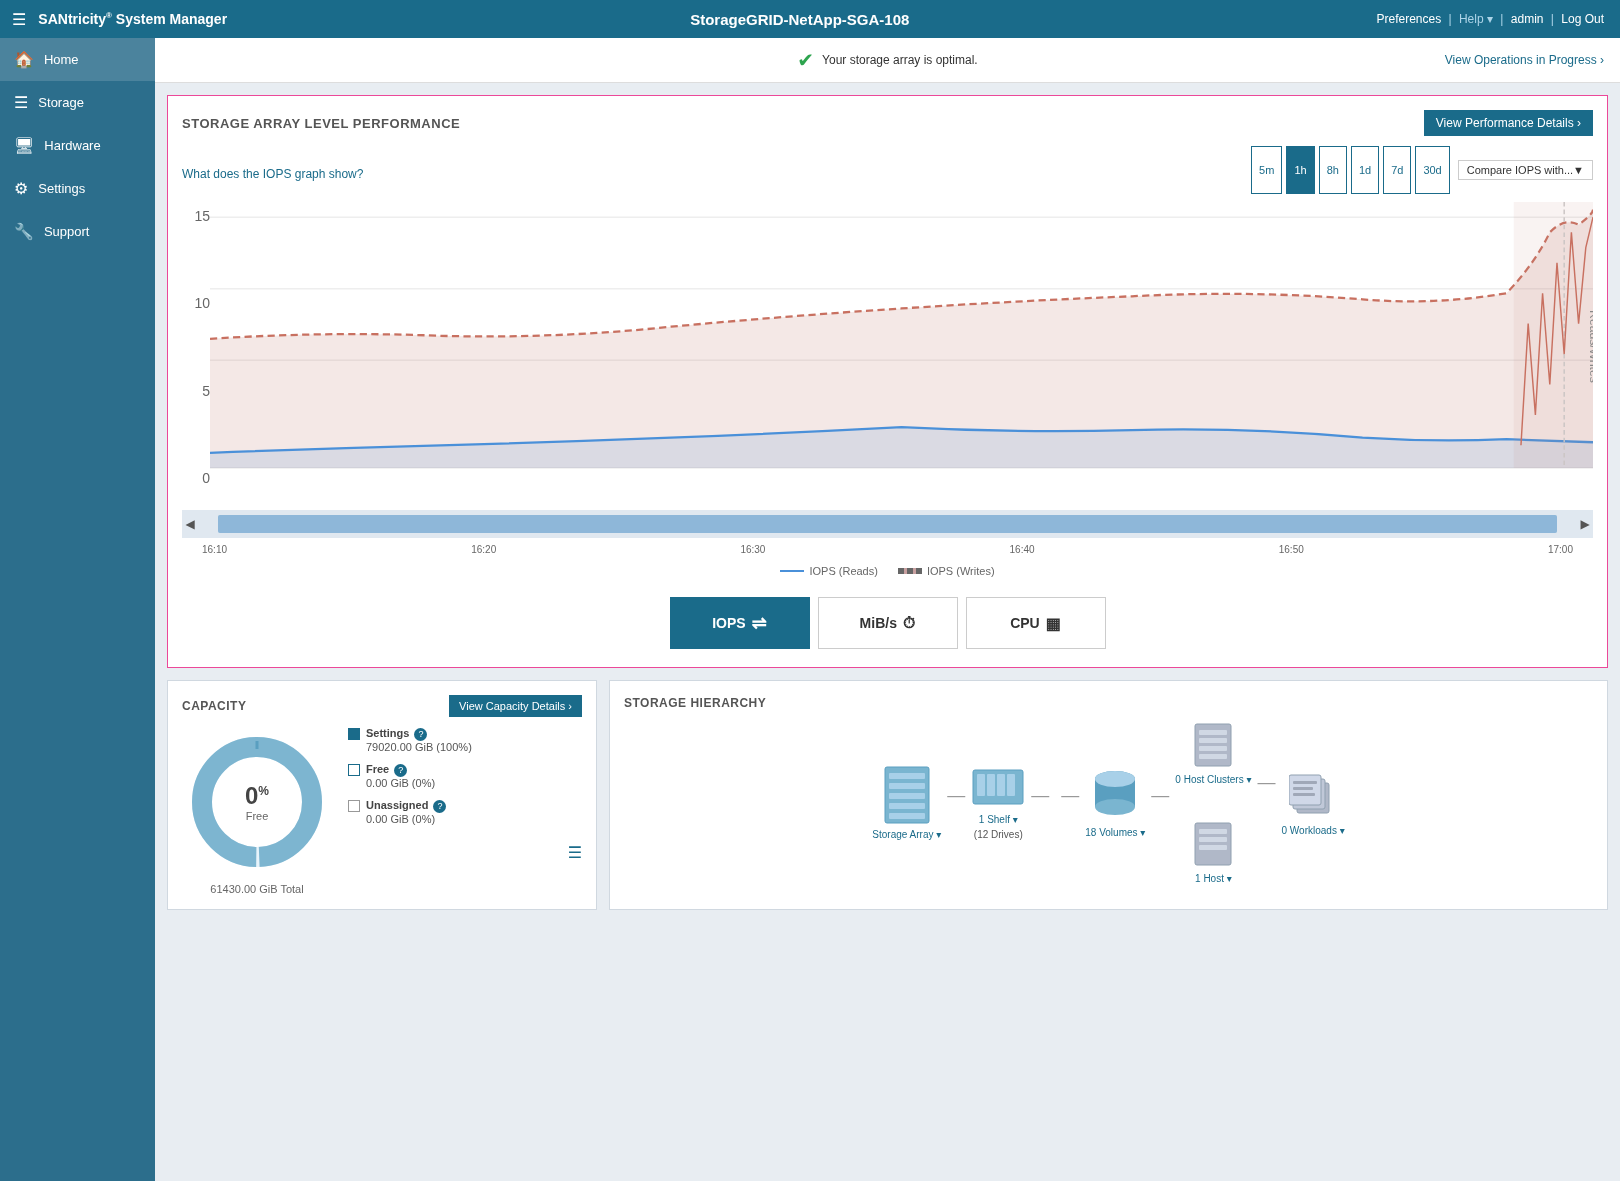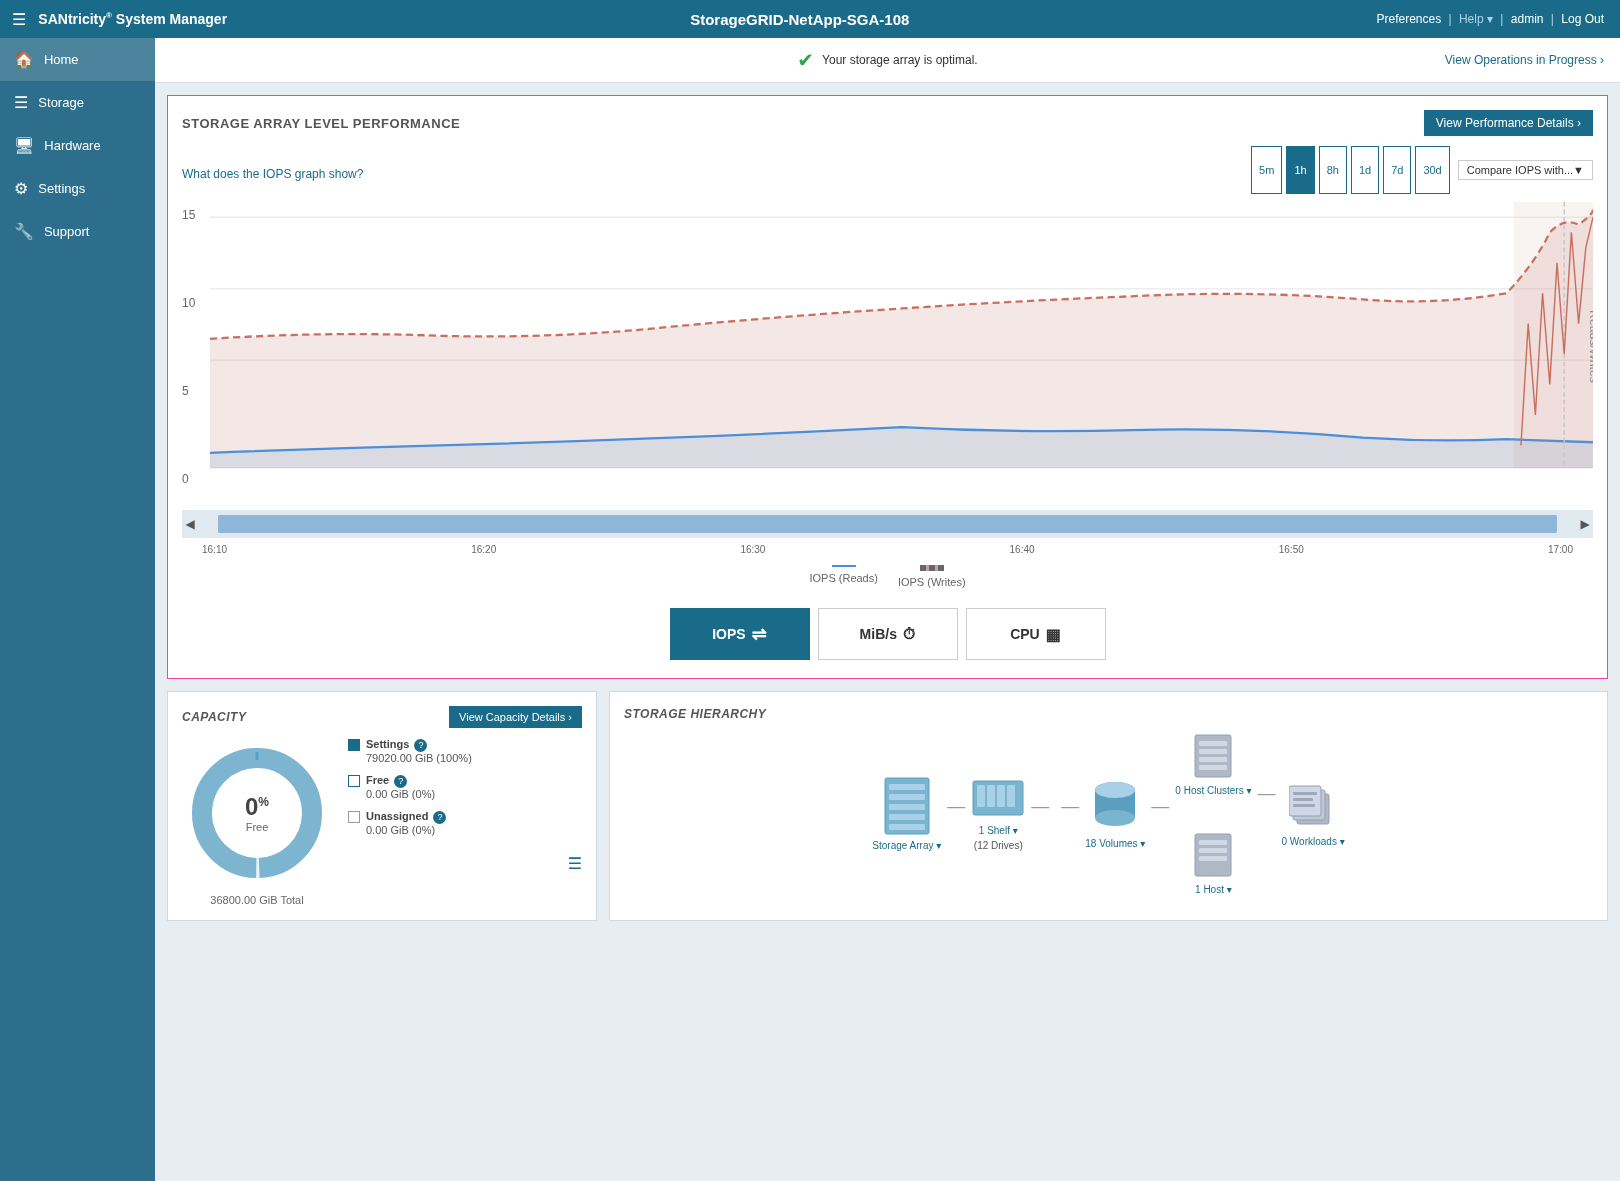--- a/index.html
+++ b/index.html
@@ -179,21 +179,21 @@
 
     
     .chart-legend {
       display: flex;
       justify-content: center;
       gap: 20px;
       padding: 8px 0;
       font-size: 11px;
       color: #666;
     }
-    .legend-item { display: flex; align-items: center; gap: 5px; flex-direction: column; }
+    .legend-item { display: flex; align-items: center; gap: 5px; }
     .legend-line-read { display: inline-block; width: 24px; height: 2px; background: #4a90d9; }
     .legend-line-write { display: inline-block; width: 24px; height: 2px; background: #c8a0a0; border-style: dashed; }
 
     
     .metric-buttons {
       display: flex;
       justify-content: center;
       gap: 8px;
       padding: 12px 0 4px;
     }
@@ -235,21 +235,20 @@
       background: white;
       border: 1px solid #d0d8e0;
       padding: 14px;
     }
     .panel-title {
       font-size: 12px;
       font-weight: bold;
       color: #555;
       text-transform: uppercase;
       letter-spacing: 0.5px;
-      font-style: italic;
     }
 
     
     .capacity-content {
       display: flex;
       align-items: flex-start;
       gap: 16px;
     }
     .donut-container {
       position: relative;
@@ -351,23 +350,23 @@
     .chart-wrapper {
       position: relative;
       display: flex;
     }
     .y-axis {
       width: 28px;
       display: flex;
       flex-direction: column;
       justify-content: space-between;
       padding: 6px 0 20px;
-      font-size: 12px;
+      font-size: 14px;
       color: #666;
-      text-align: left;
+      text-align: right;
     }
     .x-axis {
       display: flex;
       justify-content: space-between;
       padding: 2px 4px 0;
       font-size: 10px;
       color: #666;
     }
   </style>
 </head>
@@ -555,21 +554,21 @@
 
                 <line x1="75" y1="14" x2="75" y2="22" stroke="#5a9fc0" stroke-width="3"></line>
               </svg>
               <div class="donut-center">
                 <div class="pct">
                   <span>0</span><sup>%</sup>
                 </div>
                 <div class="label">Free</div>
               </div>
             </div>
-            <div class="capacity-total">36800.00 GiB Total</div>
+            <div class="capacity-total">61430.00 GiB Total</div>
           </div>
           <div class="capacity-legend">
             <div class="cap-item">
               <span class="cap-color allocated"></span>
               <div>
                 <div><span class="cap-name">Settings</span>
                   <span class="info-icon">?</span>
                 </div>
                 <div class="cap-value">79020.00 GiB (100%)</div>
               </div>

